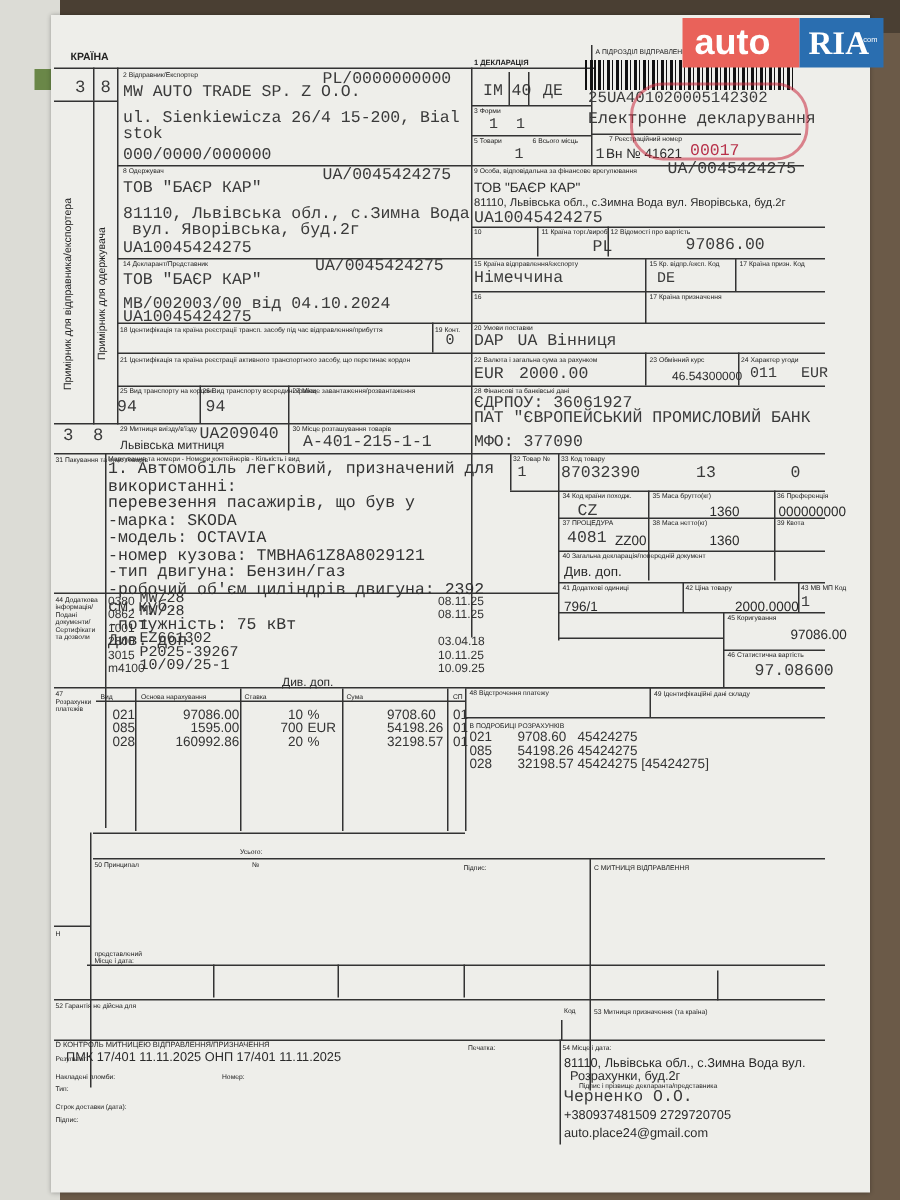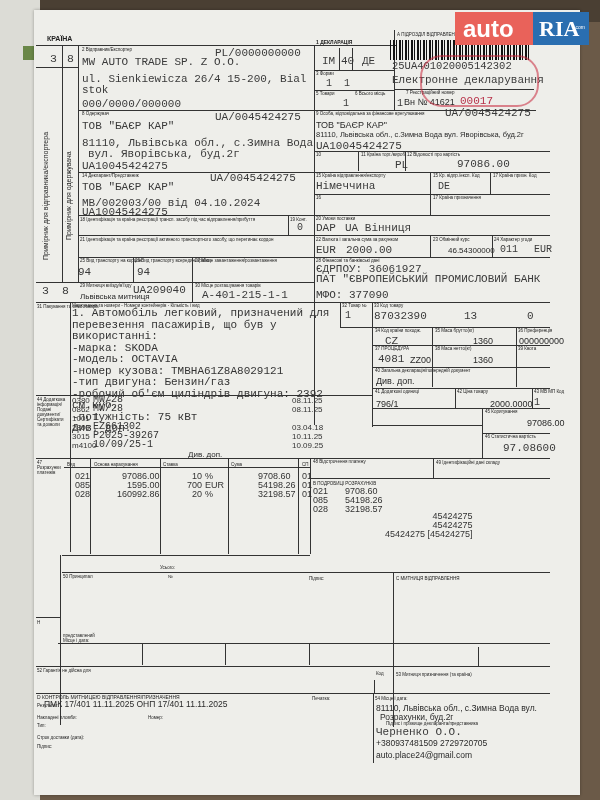--- a/index.html
+++ b/index.html
@@ -183,22 +183,22 @@
 <div class="vals" style="left:80px;top:292px;font-size:8px;">Львівська митниця</div>
 <div class="lbl" style="left:195px;top:283px;">30 Місце розташування товарів</div>
 <div class="val" style="left:202px;top:289px;font-size:11px;">A-401-215-1-1</div>
 <div class="ln" style="left:36px;top:302px;width:514px;height:1px;"></div>
 
 <div class="lbl" style="left:37px;top:304px;">31 Пакування та опис товарів</div>
 <div class="ln" style="left:70px;top:302px;width:1px;height:250px;"></div>
 <div class="lbl" style="left:72px;top:303px;">Маркування та номери - Номери контейнерів - Кількість і вид</div>
 <div class="desc" style="left:72px;top:308px;">
   <div>1. Автомобіль легковий, призначений для</div>
+  <div>використанні:</div>
   <div>перевезення пасажирів, що був у</div>
-  <div>використанні:</div>
   <div>-марка: SKODA</div>
   <div>-модель: OCTAVIA</div>
   <div>-номер кузова: TMBHA61Z8A8029121</div>
   <div>-тип двигуна: Бензин/газ</div>
   <div>-робочий об'єм циліндрів двигуна: 2392</div>
   <div>см.куб.</div>
   <div>-потужність: 75 кВт</div>
   <div>Див. доп.</div>
 </div>
 
@@ -336,21 +336,21 @@
 <div class="tbl" style="left:313px;top:487px;">
   <div>021</div>
   <div>085</div>
   <div>028</div>
 </div>
 <div class="tbl" style="left:345px;top:487px;">
   <div>9708.60</div>
   <div>54198.26</div>
   <div>32198.57</div>
 </div>
-<div class="tbl" style="left:385px;top:512px;text-align:right;">
+<div class="tbl" style="left:385px;top:487px;">
   <div>45424275</div>
   <div>45424275</div>
   <div>45424275 [45424275]</div>
 </div>
 
 <div class="ln" style="left:62px;top:572px;width:488px;height:1px;"></div>
 <div class="ln" style="left:60px;top:555px;width:1px;height:170px;"></div>
 <div class="lbl" style="left:63px;top:574px;">50 Принципал</div>
 <div class="lbl" style="left:168px;top:574px;">№</div>
 <div class="lbl" style="left:309px;top:576px;">Підпис:</div>

